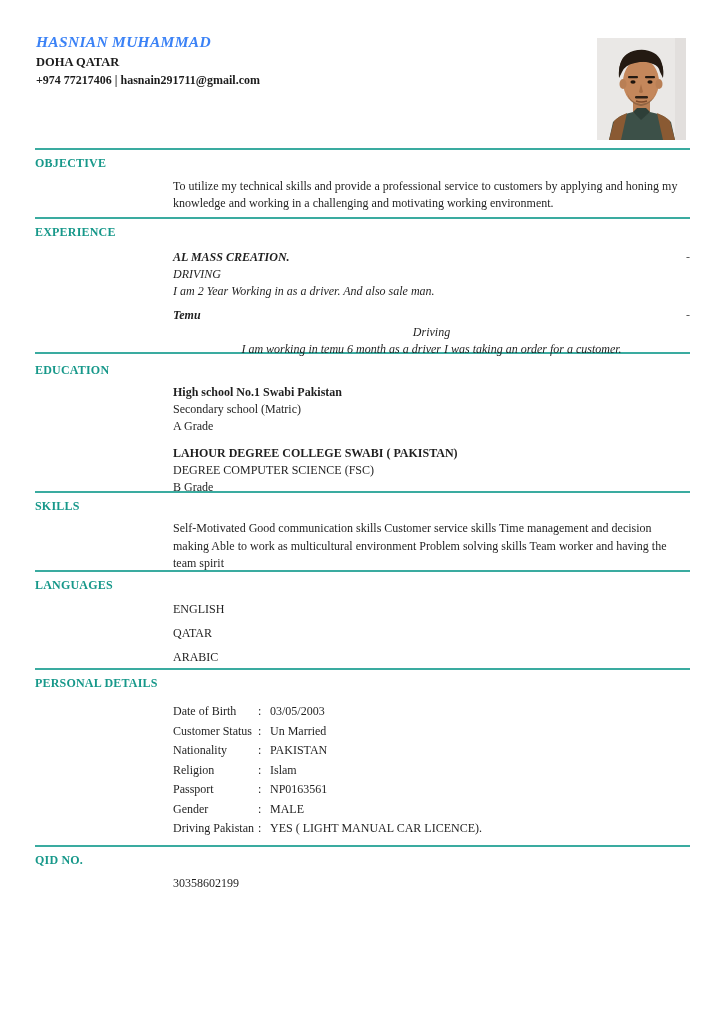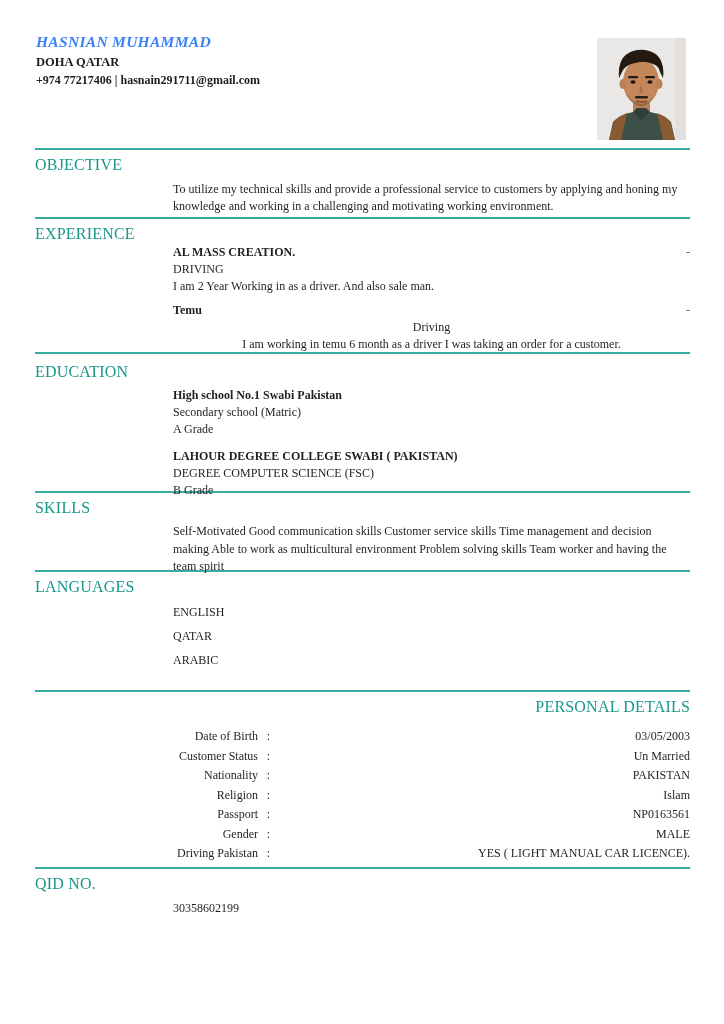--- a/index.html
+++ b/index.html
@@ -28,32 +28,32 @@
     overflow:hidden;
   }
   .photo svg { display:block; }
   
   .main { position:absolute; top:148px; left:35px; width:655px; }
   section { border-top:2px solid #3aaba0; }
   .sec-objective   { height:69px; }
   .sec-experience  { height:135px; }
   .sec-education   { height:139px; }
   .sec-skills      { height:79px; }
-  .sec-languages   { height:120px; }
-  .sec-personal    { height:177px;text-align:right; }
+  .sec-languages   { height:98px; }
+  .sec-personal    { height:177px; }
   .sec-qid         { height:60px; }
   h2 {
-    font-size:16px; font-weight:normal; color:#17988a;
+    font-size:12px; font-weight:bold; color:#17988a;
     letter-spacing:.2px; margin-top:6px;
   }
   .sec-education h2 { margin-top:9px; }
   .content { margin-left:138px; width:517px; }
   .sec-objective .content { margin-top:7px; line-height:16.5px; }
   
-  .sec-experience .content { margin-top:1px; }
+  .sec-experience .content { margin-top:9px;font-style:italic; }
   .entry { line-height:17px; }
   .entry + .entry { margin-top:7px;text-align:center; }
   .entry-head { display:flex; justify-content:space-between; }
   .bold { font-weight:bold; }
   .date { color:#555; }
   
   .sec-education .content { margin-top:6px; }
   .edu + .edu { margin-top:10px; }
   .edu { line-height:17px; }
   

